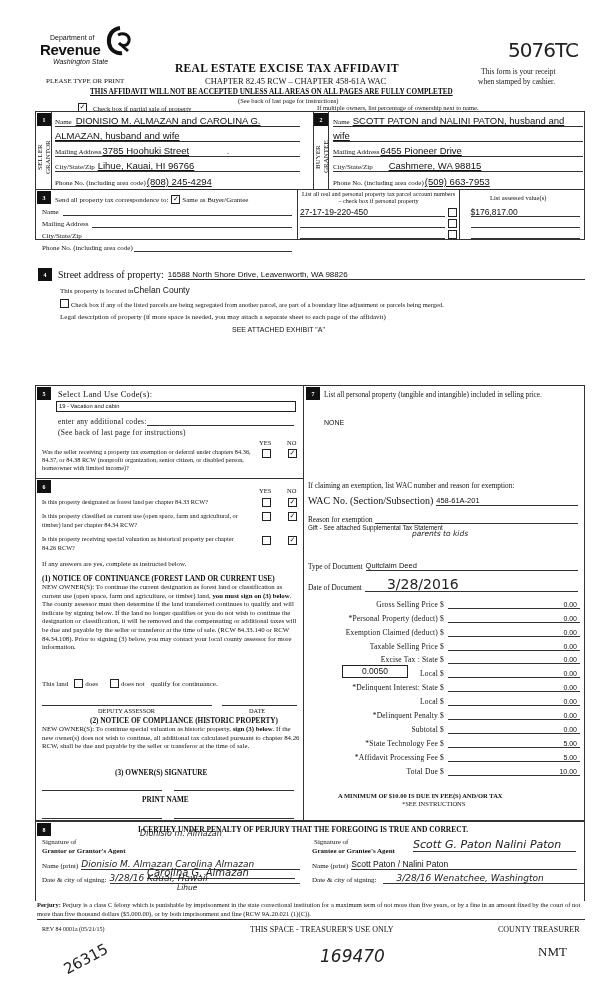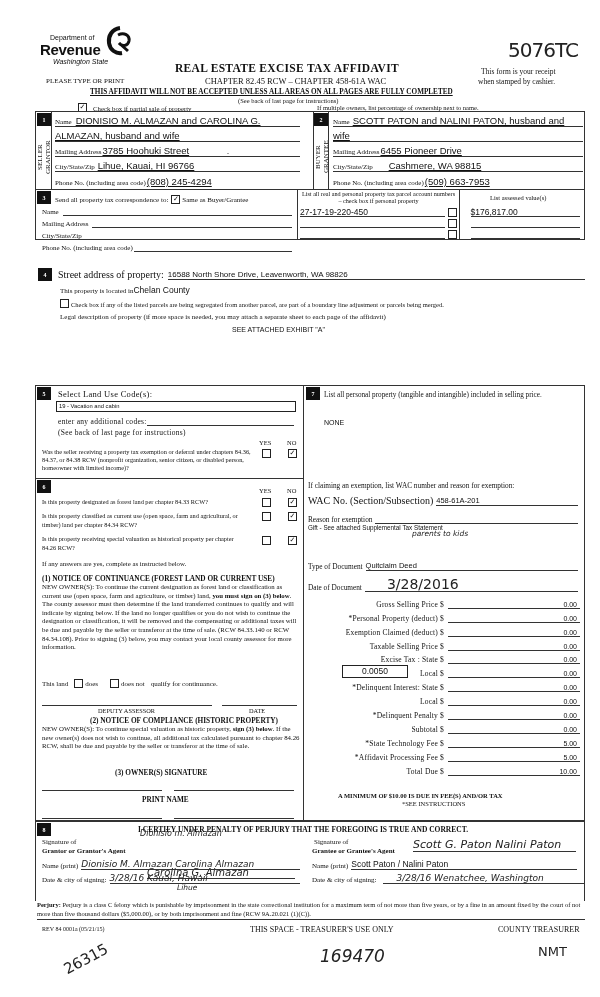--- a/index.html
+++ b/index.html
@@ -371,13 +371,13 @@
 
 <div class="abs" style="left:37px;top:901px;width:548px;font-size:6.5px;line-height:8.5px;border-bottom:1px solid #333;padding-bottom:1px;">
   <b>Perjury:</b> <span>Perjury is a class C felony which is punishable by imprisonment in the state correctional institution for a maximum term of not more than five years, or by a fine in an amount fixed by the court of not more than five thousand dollars ($5,000.00), or by both imprisonment and fine (RCW 9A.20.021 (1)(C)).</span>
 </div>
 
 <div class="abs" style="left:42px;top:926px;font-size:6px;">REV 84 0001a (05/21/15)</div>
 <div class="abs" style="left:250px;top:925px;font-size:8px;">THIS SPACE - TREASURER'S USE ONLY</div>
 <div class="abs" style="left:498px;top:925px;font-size:8px;">COUNTY TREASURER</div>
 <div class="abs hw" style="left:62px;top:950px;font-size:15px;font-style:normal;transform:rotate(-28deg);">26315</div>
 <div class="abs hw" style="left:320px;top:946px;font-size:17px;">169470</div>
-<div class="abs hw" style="left:538px;top:944px;font-size:13px;font-style:normal;">NMT</div>
+<div class="abs hw" style="left:538px;top:944px;font-size:13px;font-style:normal;font-family:Liberation Serif, serif;">NMT</div>
 
 </body></html>

